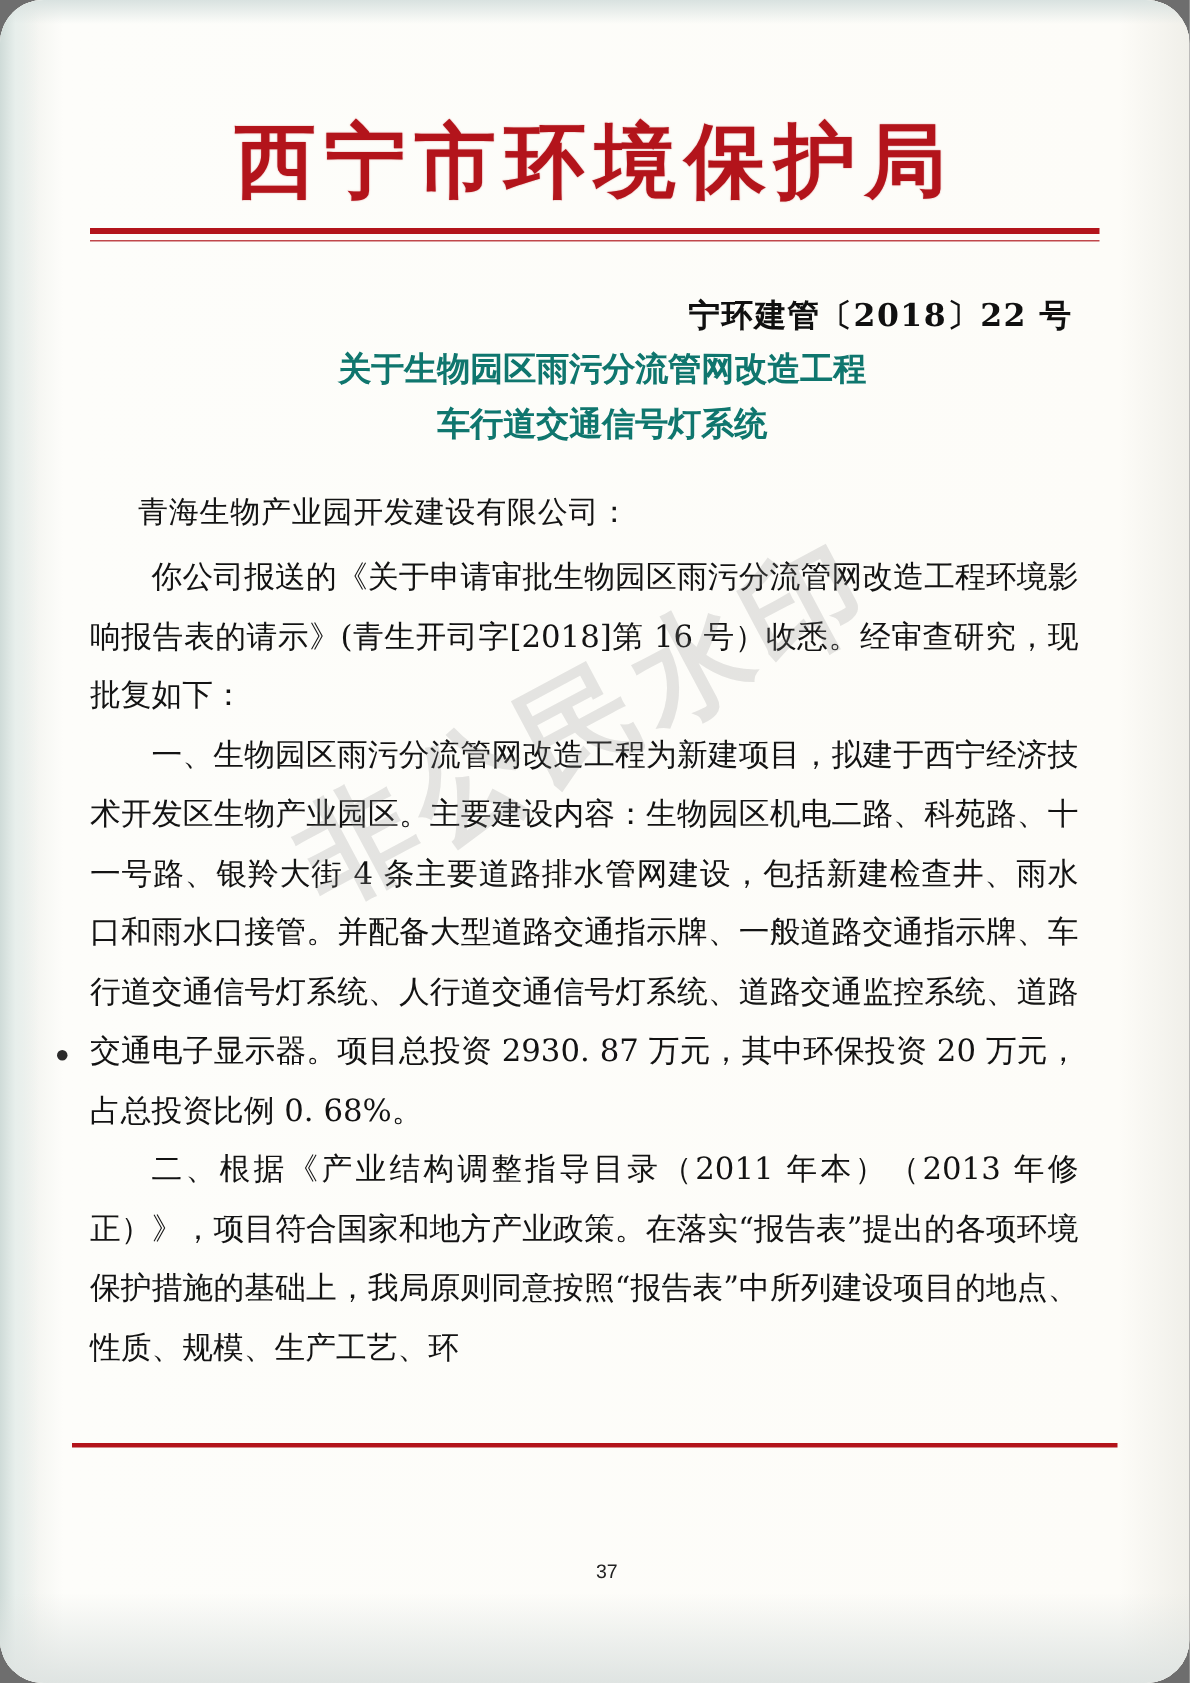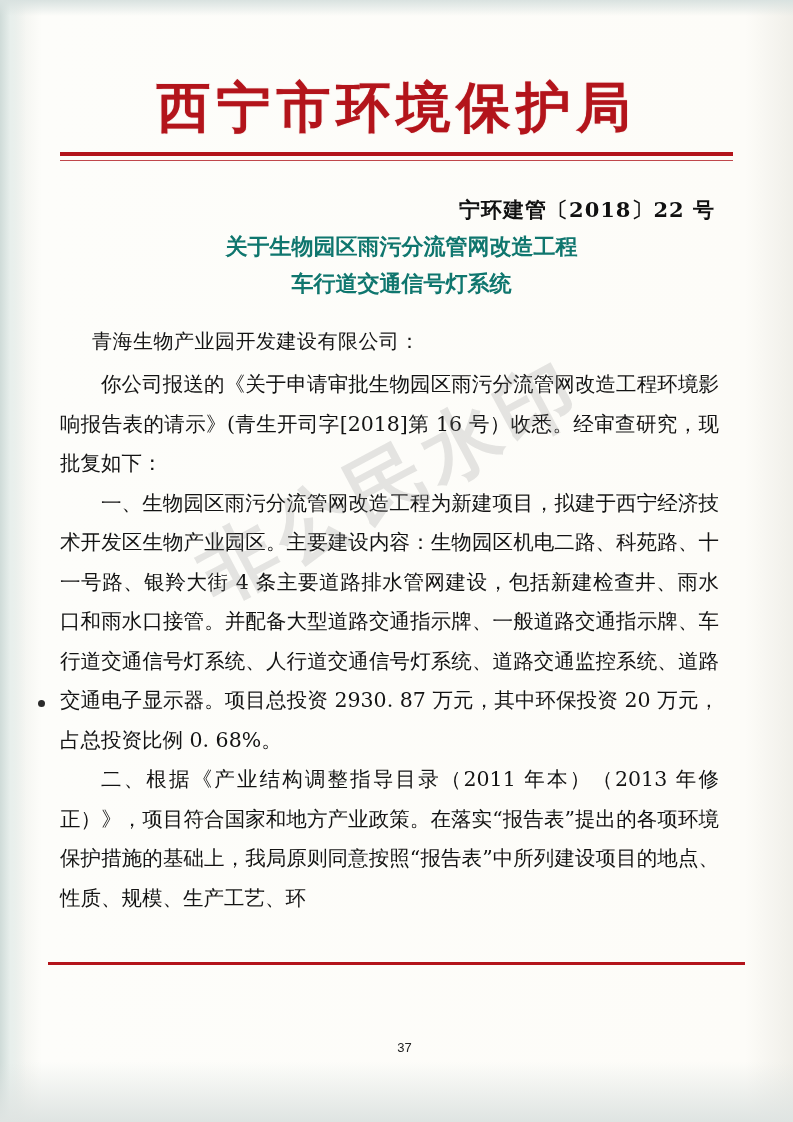--- a/index.html
+++ b/index.html
@@ -10,20 +10,21 @@
   body {
     font-family: "Liberation Serif", "DejaVu Serif", serif;
   }
   #page {
     position: relative;
     width: 793px;
     height: 1122px;
     margin: 0 auto;
     overflow: hidden;
     background: #fbfbf7;
+    border-radius: 29px;
   }
   
   .paper {
     position: absolute;
     inset: 0;
     background:
       linear-gradient(90deg, #dfe6e4 0px, #f2f3ef 18px, #fdfdfa 42px, #fdfcf8 94%, #f0efe9 100%),
       radial-gradient(ellipse at 50% 45%, #ffffff 0%, #fbfaf5 55%, #f4f2ec 100%);
   }
   .edge-left {

